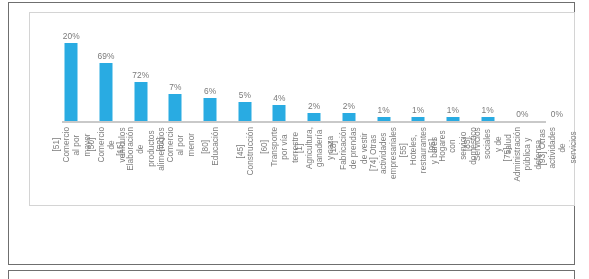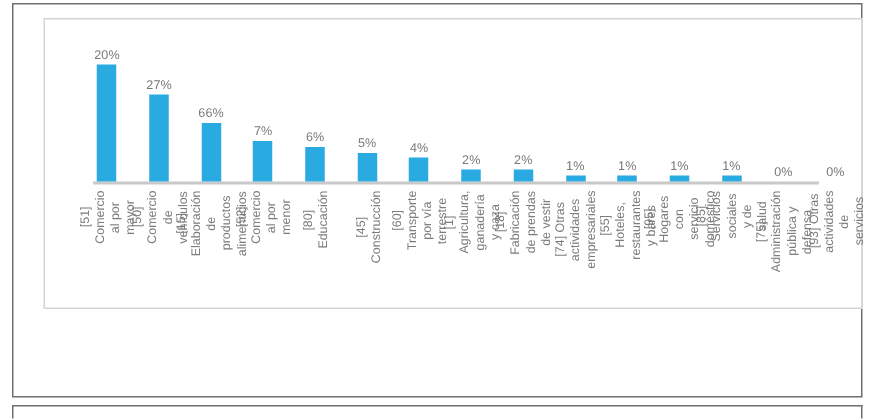--- a/index.html
+++ b/index.html
@@ -138,28 +138,28 @@
       <div class="baseline"></div>
       <div id="bars-row">
           <div class="bar-col">
             <div class="bar-value" style="top: 7px;">20%</div>
             <div class="bar-rect" style="height: 78px; background: rgb(41, 171, 226);"></div>
             <div class="cat-label">
               <span>[51] Comercio al por mayor</span>
             </div>
           </div>
           <div class="bar-col">
-            <div class="bar-value" style="top: 26.5px;">27%</div>
+            <div class="bar-value" style="top: 26.5px;">69%</div>
             <div class="bar-rect" style="height: 58.5px; background: rgb(41, 171, 226);"></div>
             <div class="cat-label">
               <span>[50] Comercio de vehículos</span>
             </div>
           </div>
           <div class="bar-col">
-            <div class="bar-value" style="top: 46px;">66%</div>
+            <div class="bar-value" style="top: 46px;">72%</div>
             <div class="bar-rect" style="height: 39px; background: rgb(41, 171, 226);"></div>
             <div class="cat-label">
               <span>[15] Elaboración de productos alimenticios</span>
             </div>
           </div>
           <div class="bar-col">
             <div class="bar-value" style="top: 57.7px;">7%</div>
             <div class="bar-rect" style="height: 27.3px; background: rgb(41, 171, 226);"></div>
             <div class="cat-label">
               <span>[52] Comercio al por menor</span>

